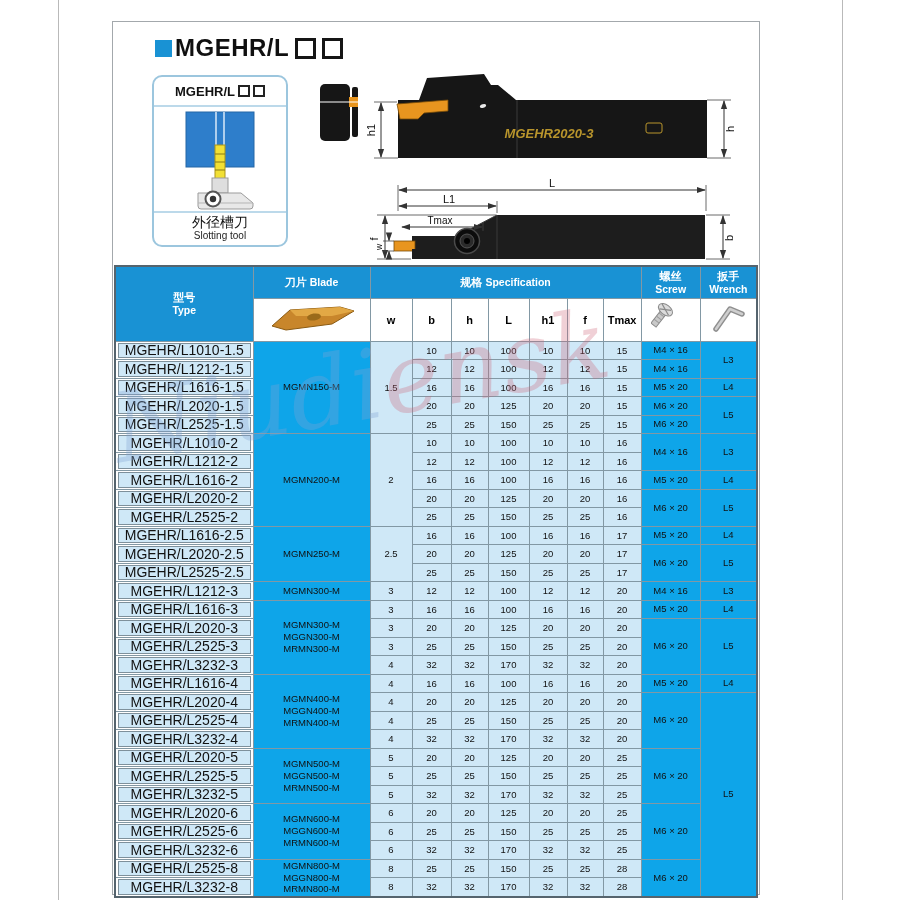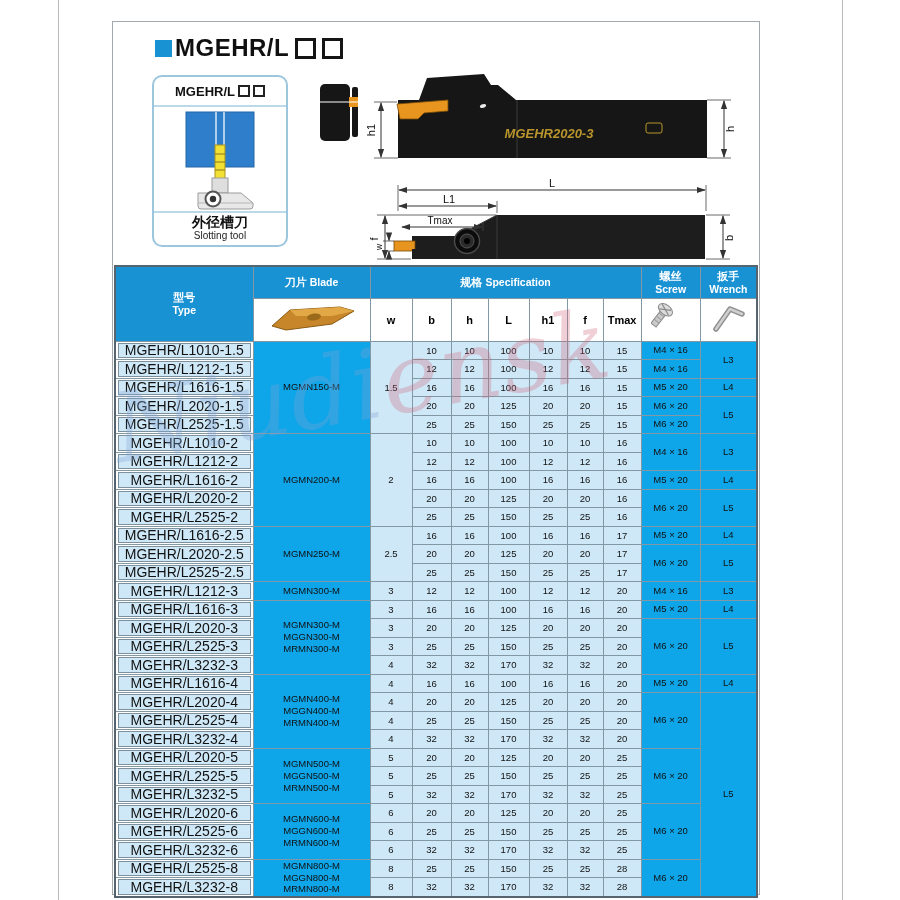--- a/index.html
+++ b/index.html
@@ -13,21 +13,21 @@
   #title-text{font-size:24px;font-weight:bold;color:#101010;letter-spacing:0.5px;}
   .title-box{width:15px;height:15px;border:3px solid #151515;display:inline-block;margin-left:6px;}
   
   #card{position:absolute;left:39px;top:53px;width:136px;height:172px;border:2px solid #9cc6de;
     border-radius:10px;background:#fff;box-sizing:border-box;}
   #card-title{height:28px;display:flex;align-items:center;justify-content:center;
     border-bottom:2px solid #bcd9ea;font-size:13px;font-weight:bold;color:#111;}
   .card-box{width:8px;height:8px;border:2px solid #222;display:inline-block;margin-left:3px;}
   #card-img{height:104px;border-bottom:2px solid #bcd9ea;}
   #card-caption{text-align:center;line-height:1.1;padding-top:2px;}
-  #card-caption .zh{font-size:14px;font-weight:bold;color:#111;}
+  #card-caption .zh{font-size:14px;font-weight:normal;color:#111;}
   #card-caption .en{font-size:10px;color:#222;}
   
   #spec-table{position:absolute;left:1px;top:243px;border-collapse:collapse;table-layout:fixed;
     width:644px;border:2px solid #55646e;}
   #spec-table th,#spec-table td{padding:0;margin:0;text-align:center;vertical-align:middle;
     border:1px solid #8298a4;overflow:hidden;}
   .th-blue{background:#1992d4;color:#fff;font-weight:bold;font-size:11px;line-height:1.15;}
   .th-blue .en{font-weight:bold;font-size:10.5px;}
   .hrow1{height:32px;}
   .hrow2{height:43px;}

